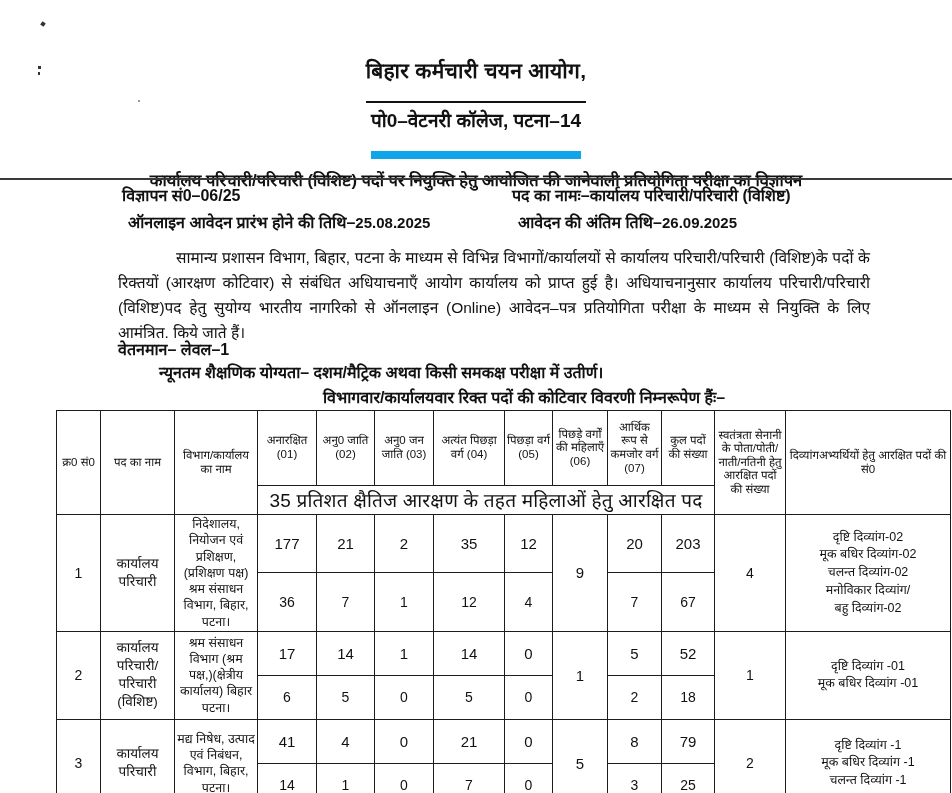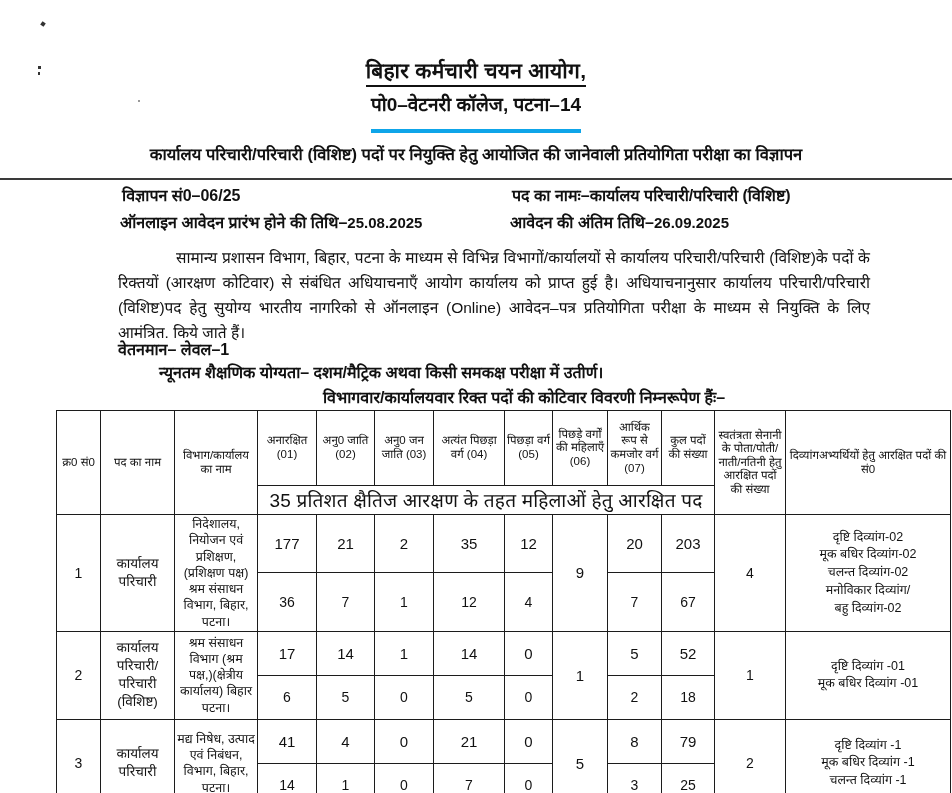--- a/index.html
+++ b/index.html
@@ -11,35 +11,35 @@
     position:relative;
   }
   .speck{position:absolute;background:#333;}
   .sp1{left:41px;top:22px;width:4px;height:4px;transform:rotate(35deg);}
   .sp2{left:38px;top:66px;width:3px;height:3px;}
   .sp3{left:38px;top:72px;width:2px;height:3px;}
   .sp4{left:138px;top:100px;width:2px;height:2px;background:#999;}
 
   .title-wrap{text-align:center;padding-top:58px;}
   .t1{font-size:21px;font-weight:bold;letter-spacing:.3px;
-      display:inline-block;border-bottom:2px solid #111;padding-bottom:1px;line-height:1.25;}
+      display:inline-block;border-bottom:2px solid #111;padding-bottom:17px;line-height:1.25;}
   .t2{font-size:19px;font-weight:bold;display:inline-block;
-      border-bottom:4px solid #0ea5e9;padding-bottom:12px;margin-top:6px;line-height:1.25;}
+      border-bottom:8px solid #0ea5e9;padding-bottom:18px;margin-top:6px;line-height:1.25;}
   .t3{font-size:16.5px;font-weight:bold;line-height:1.5;
       margin:9px auto 0;width:740px;text-align:center;}
 
   .rule{position:absolute;left:0;top:178px;width:952px;height:0;
         border-top:2px solid #3a3a3a;}
 
   .meta{position:absolute;left:0;top:184px;width:952px;}
   .meta-row{display:flex;align-items:baseline;font-size:16px;font-weight:bold;}
   .m-left{padding-left:122px;width:390px;}
   .m-right{flex:1;}
   .r2{margin-top:5px;}
-  .m-left2{padding-left:120px;width:390px;}
+  .m-left2{padding-left:120px;width:390px;margin-left:8px;}
   .num{font-size:15px;}
 
   .para{position:absolute;left:118px;top:245px;width:752px;
         font-size:15.5px;line-height:1.62;text-align:justify;text-indent:58px;}
   .sal{position:absolute;left:118px;top:338px;font-size:16px;font-weight:bold;}
   .qual{position:absolute;left:118px;top:361px;font-size:16px;font-weight:bold;margin-left:41px;}
   .tabcap{position:absolute;left:0;top:386px;width:952px;text-align:center;
           font-size:16px;font-weight:bold;padding-left:48px;}
 
   table.grid{position:absolute;left:56px;top:410px;width:894px;

